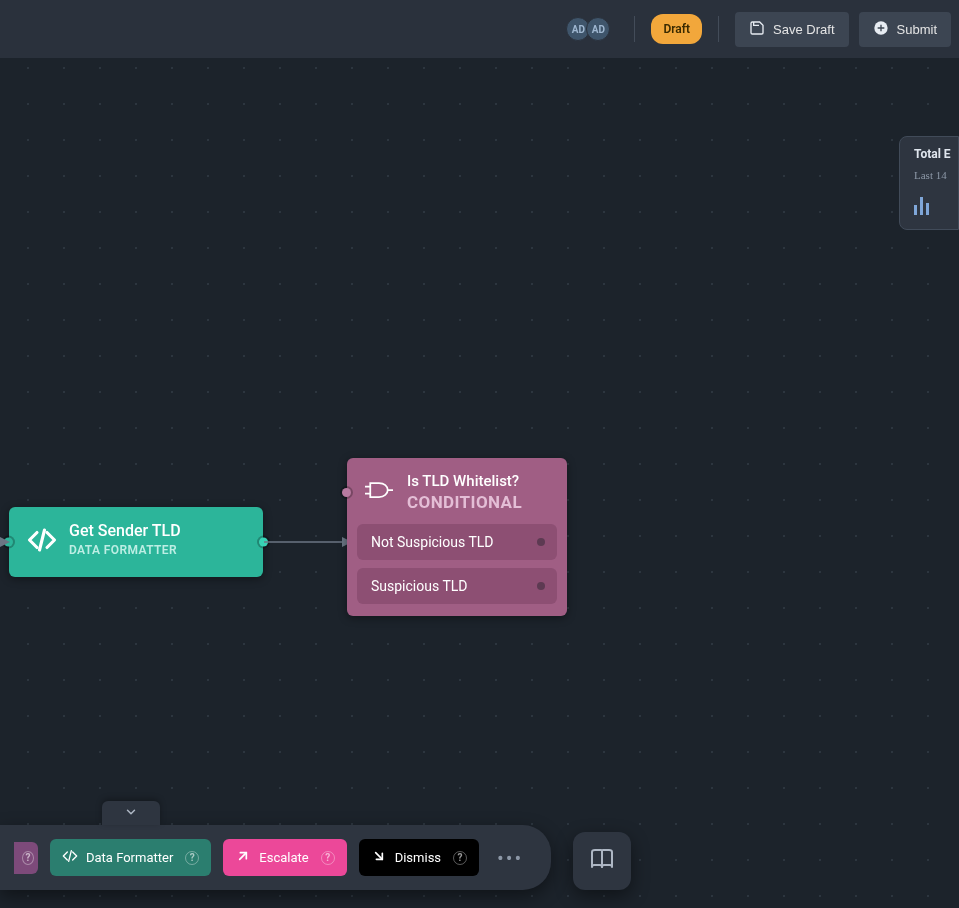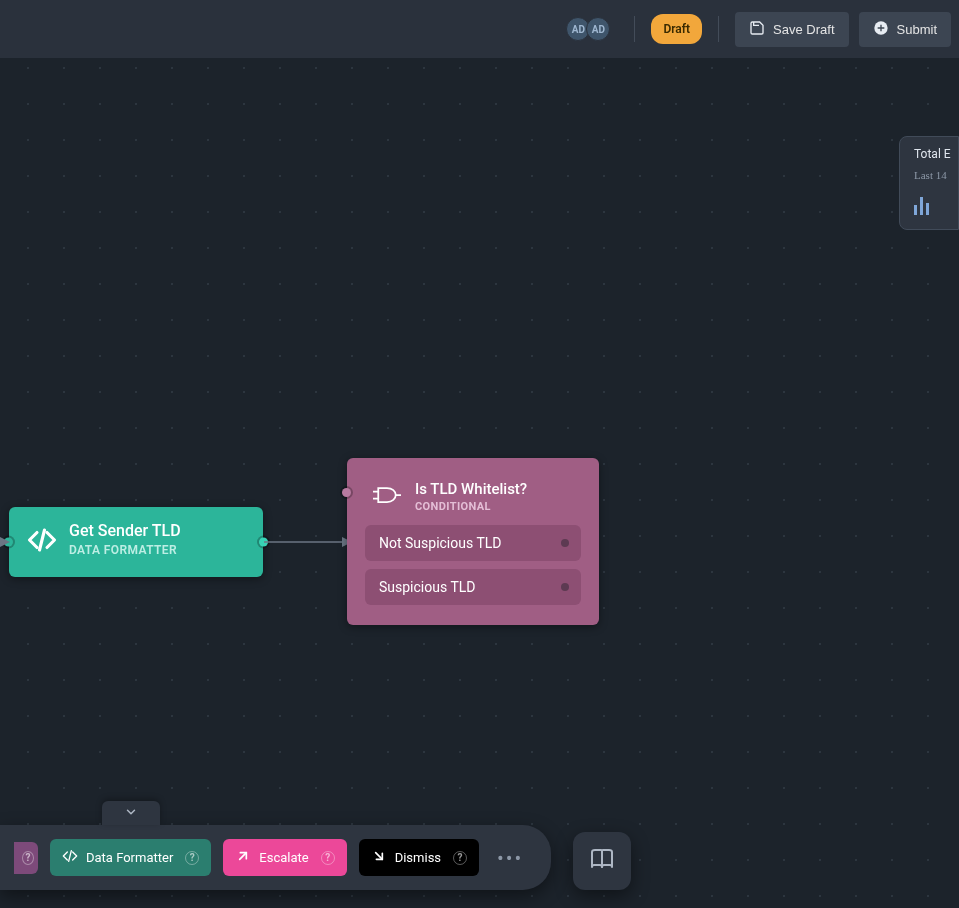--- a/index.html
+++ b/index.html
@@ -82,31 +82,31 @@
     position: absolute; width: 9px; height: 9px; border-radius: 50%;
     background: #38d3b6; right: -5px; top: 50%; transform: translateY(-50%);
     box-shadow: 0 0 0 2px rgba(0,0,0,0.25);
   }
   .node.teal .port.left {
     left: -5px; right: auto; background: #2cb59a; box-shadow: 0 0 0 2px rgba(0,0,0,0.25);
   }
 
   .node.plum {
     background: #a05e84;
-    width: 252px;
+    width: 220px;
     color: #ffffff;
-    padding: 8px;
+    padding: 0;
   }
   .node.plum .header {
     display: flex; align-items: center; gap: 14px;
     padding: 14px 18px 12px 18px;
   }
   .node.plum .header svg { width: 28px; height: 22px; }
   .node.plum .title { font-size: 15px; font-weight: 500; color: #ffffff; }
-  .node.plum .subtitle { font-size: 11px; font-weight: 700; letter-spacing: 0.4px; color: #e4bed6; margin-top: 2px; }
+  .node.plum .subtitle { font-size: 17px; font-weight: 700; letter-spacing: 0.4px; color: #e4bed6; margin-top: 2px; }
   .node.plum .body { padding: 0 10px 12px 10px; }
   .node.plum .branch {
     background: #8d4f73;
     border-radius: 6px;
     padding: 10px 36px 10px 14px;
     font-size: 14px; color: #fff;
     position: relative;
   }
   .node.plum .branch + .branch { margin-top: 8px; }
   .node.plum .branch .bport {
@@ -131,21 +131,21 @@
     position: absolute;
     right: -0px; top: 78px;
     width: 60px;
     background: #2e3540;
     border: 1px solid #414b59;
     border-radius: 8px 0 0 8px;
     padding: 10px 12px 14px 14px;
     overflow: hidden;
     z-index: 10;
   }
-  .floating-panel .ptitle { font-size: 12px; font-weight: 400; color: #e0e6ee; white-space: nowrap; text-align: center; }
+  .floating-panel .ptitle { font-size: 12px; font-weight: 700; color: #e0e6ee; white-space: nowrap; text-align: center; }
   .floating-panel .psub { font-size: 11px; color: #8c97a6; margin-top: 8px; white-space: nowrap; font-family: Liberation Serif, serif; }
   .floating-panel .bars { margin-top: 12px; display: flex; align-items: flex-end; gap: 3px; height: 22px; }
   .floating-panel .bar { width: 3px; background: #7fa6d8; }
   .floating-panel .b1 { height: 10px; }
   .floating-panel .b2 { height: 18px; }
   .floating-panel .b3 { height: 12px; }
 
   
   .dock-wrap {
     position: absolute; left: 0; bottom: 0;

